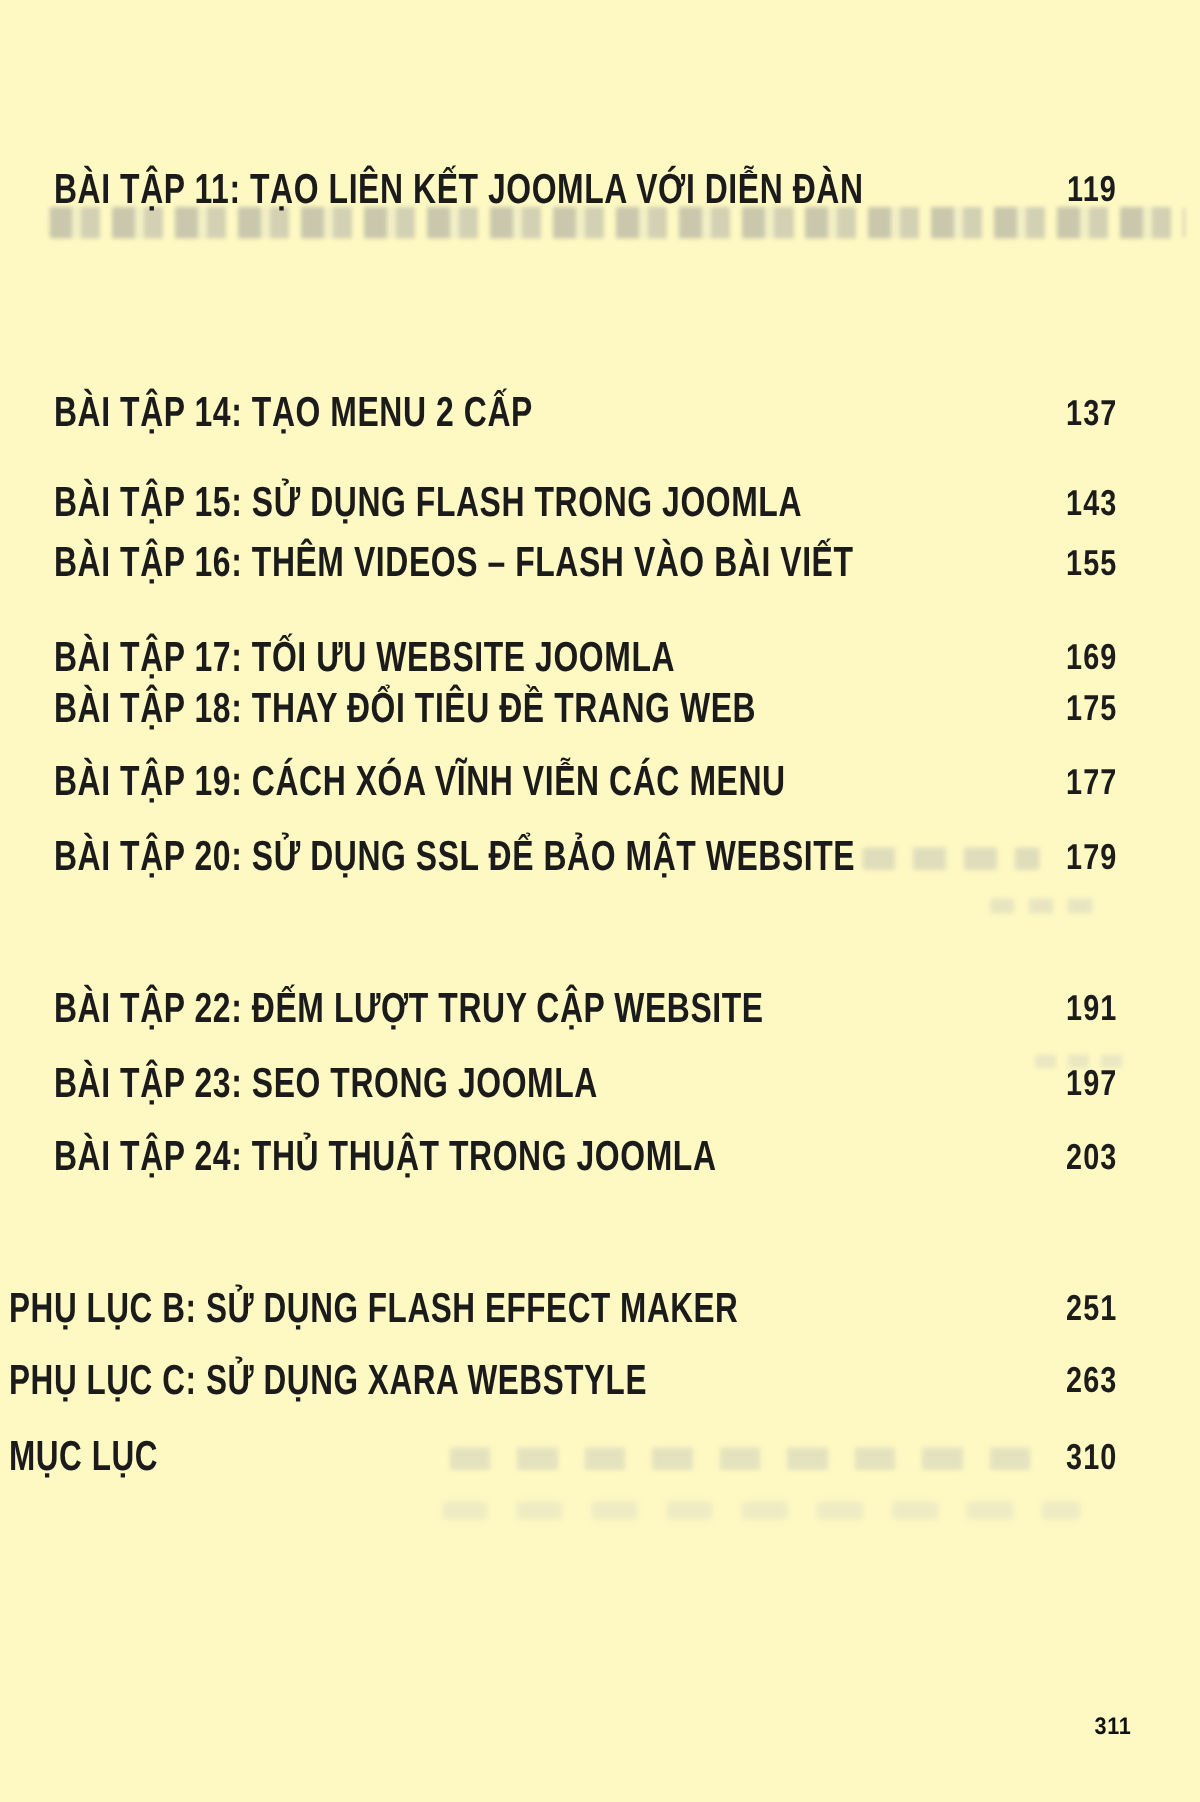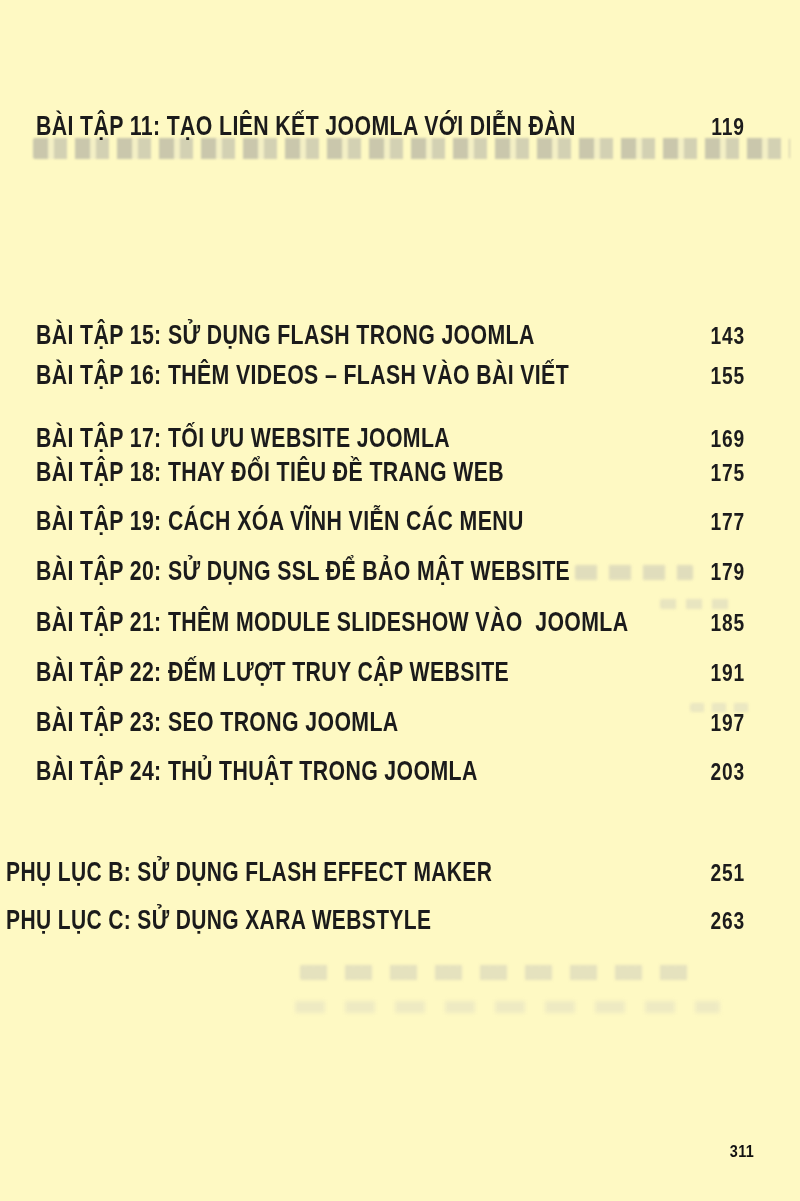--- a/index.html
+++ b/index.html
@@ -120,20 +120,24 @@
   <div class="ghost ghost-b"></div>
   <div class="ghost ghost-c"></div>
   <div class="ghost ghost-d"></div>
   <div class="ghost ghost-e"></div>
   <div class="ghost ghost-f"></div>
 
   <div class="row bai" style="top:112px">
     <span class="lbl">BÀI TẬP 11: TẠO LIÊN KẾT JOOMLA VỚI DIỄN ĐÀN</span>
     <span class="num">119</span>
   </div>
+  <div class="row bai" style="top:261px">
+    <span class="lbl">BÀI TẬP 14: TẠO MENU 2 CẤP</span>
+    <span class="num">137</span>
+  </div>
   <div class="row bai" style="top:321px">
     <span class="lbl">BÀI TẬP 15: SỬ DỤNG FLASH TRONG JOOMLA</span>
     <span class="num">143</span>
   </div>
   <div class="row bai" style="top:361px">
     <span class="lbl">BÀI TẬP 16: THÊM VIDEOS – FLASH VÀO BÀI VIẾT</span>
     <span class="num">155</span>
   </div>
   <div class="row bai" style="top:424px">
     <span class="lbl">BÀI TẬP 17: TỐI ƯU WEBSITE JOOMLA</span>
@@ -144,40 +148,40 @@
     <span class="num">175</span>
   </div>
   <div class="row bai" style="top:507px">
     <span class="lbl">BÀI TẬP 19: CÁCH XÓA VĨNH VIỄN CÁC MENU</span>
     <span class="num">177</span>
   </div>
   <div class="row bai" style="top:557px">
     <span class="lbl">BÀI TẬP 20: SỬ DỤNG SSL ĐỂ BẢO MẬT WEBSITE</span>
     <span class="num">179</span>
   </div>
-  <div class="row bai" style="top:608px">
-    <span class="lbl">BÀI TẬP 21: THÊM MODULE SLIDESHOW VÀO  JOOMLA</span>
-    <span class="num">185</span>
-  </div>
   <div class="row bai" style="top:658px">
     <span class="lbl">BÀI TẬP 22: ĐẾM LƯỢT TRUY CẬP WEBSITE</span>
     <span class="num">191</span>
   </div>
   <div class="row bai" style="top:708px">
     <span class="lbl">BÀI TẬP 23: SEO TRONG JOOMLA</span>
     <span class="num">197</span>
   </div>
   <div class="row bai" style="top:757px">
     <span class="lbl">BÀI TẬP 24: THỦ THUẬT TRONG JOOMLA</span>
     <span class="num">203</span>
   </div>
   <div class="row phu" style="top:858px">
     <span class="lbl">PHỤ LỤC B: SỬ DỤNG FLASH EFFECT MAKER</span>
     <span class="num">251</span>
   </div>
   <div class="row phu" style="top:906px">
     <span class="lbl">PHỤ LỤC C: SỬ DỤNG XARA WEBSTYLE</span>
     <span class="num">263</span>
   </div>
+  <div class="row phu" style="top:957px">
+    <span class="lbl">MỤC LỤC</span>
+    <span class="num">310</span>
+  </div>
 
   <div class="folio">311</div>
 
 </div>
 
 </body></html>

